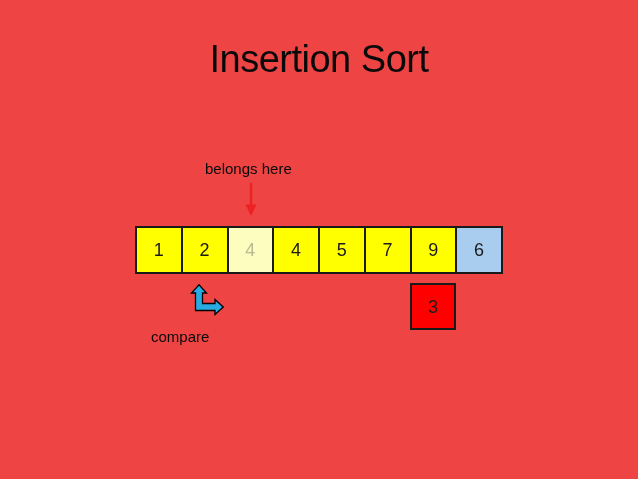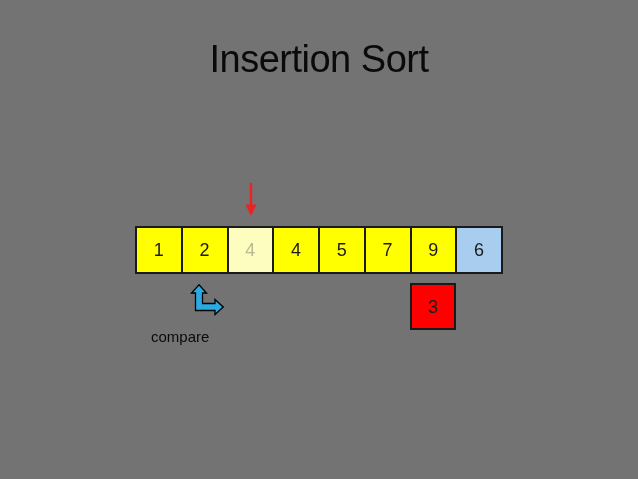--- a/index.html
+++ b/index.html
@@ -1,20 +1,20 @@
 <!DOCTYPE html>
 <html style="--border-color: #1a1a1a; --arrow-red: #ed2024; --arrow-blue: #29abe2; --moving-fill: #ff0000;"><head>
 <meta charset="utf-8">
 <style>
   html, body { margin: 0; padding: 0; background: #ffffff; }
   .slide {
     position: relative;
     width: 638px;
     height: 479px;
-    background: #737373;
+    background: #ef4444;
     overflow: hidden;
     font-family: "Liberation Sans", sans-serif;
     color: #111111;
   }
   .title {
     position: absolute;
     top: 40px;
     left: 0;
     width: 100%;
     text-align: center;
@@ -88,20 +88,21 @@
     line-height: 1;
   }
 </style>
 </head>
 <body>
 
 <div class="slide">
 
   <div class="title">Insertion Sort</div>
 
+  <div class="label belongs-label">belongs here</div>
 
   <svg class="down-arrow" viewBox="0 0 12 33" aria-hidden="true">
     <rect x="4.8" y="0" width="2.4" height="23" fill="currentColor"></rect>
     <polygon points="0.5,21.5 11.5,21.5 6,33" fill="currentColor"></polygon>
   </svg>
 
   <div class="array-row">
       <div class="array-cell" style="background: rgb(255, 255, 0); color: rgb(26, 26, 26);">1</div>
       <div class="array-cell" style="background: rgb(255, 255, 0); color: rgb(26, 26, 26);">2</div>
       <div class="array-cell" style="background: rgb(253, 253, 192); color: rgb(185, 185, 147);">4</div>

